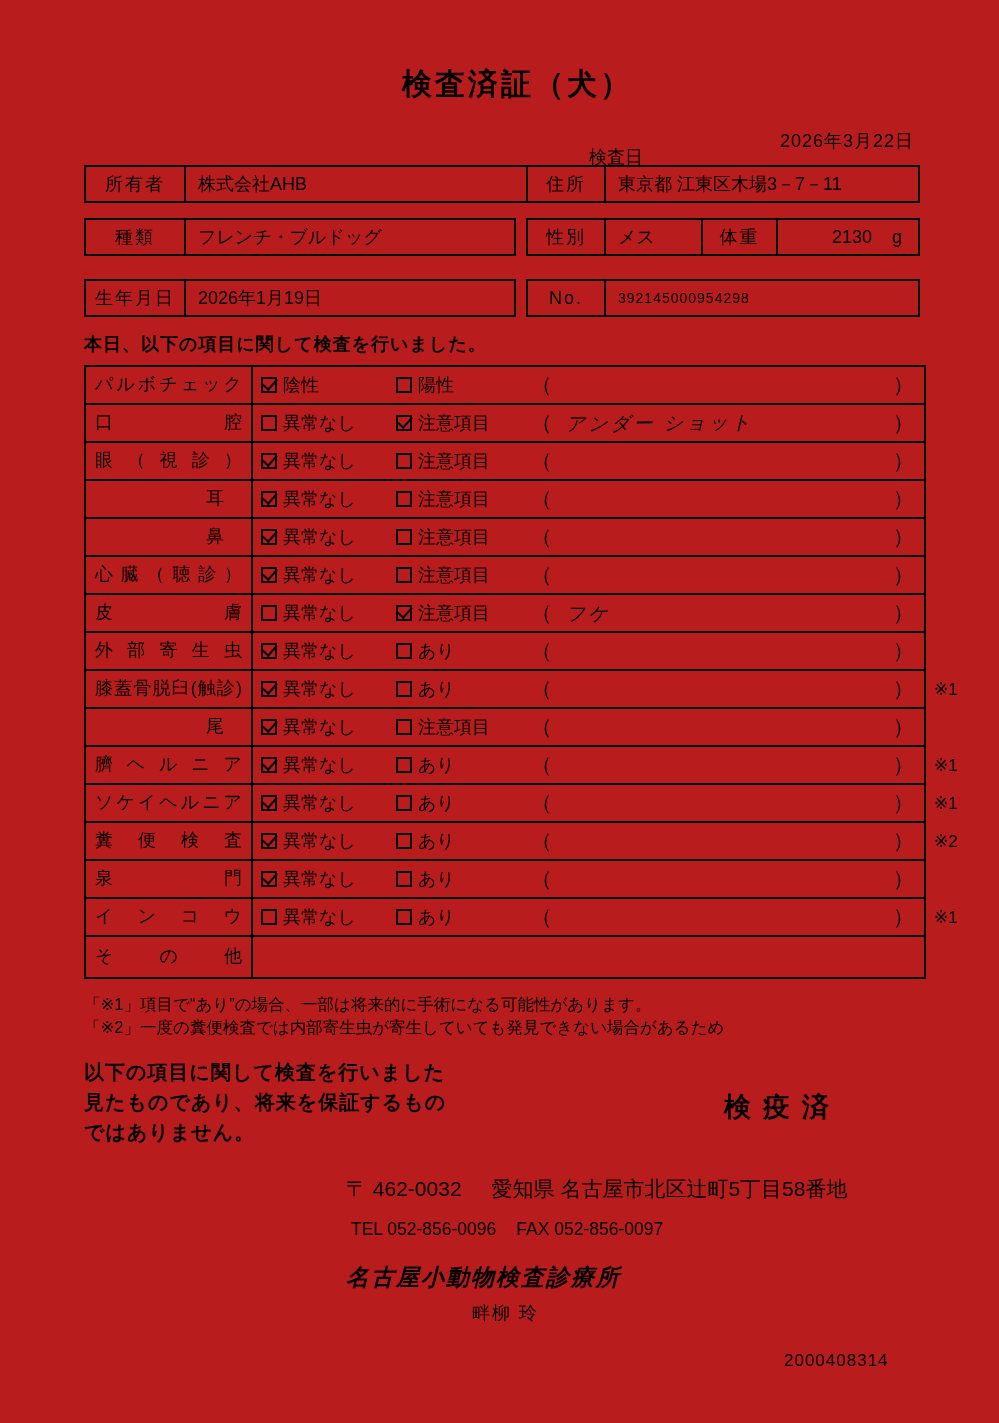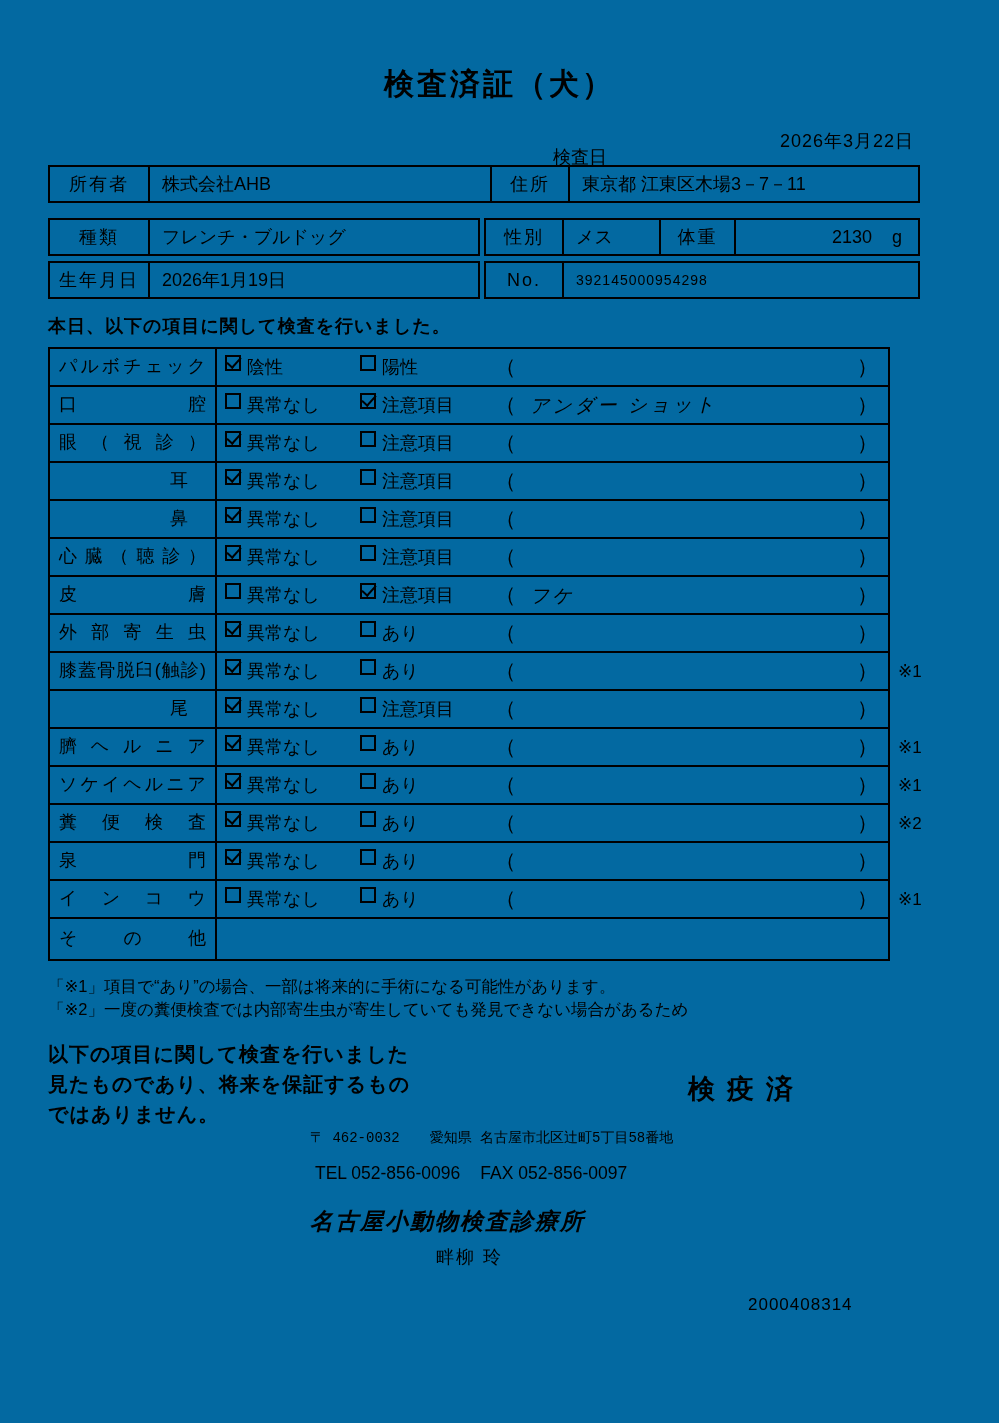--- a/index.html
+++ b/index.html
@@ -1,42 +1,43 @@
 <!DOCTYPE html>
 <html><head>
 <meta charset="utf-8">
 <style>
   html,body { margin:0; padding:0; background:#e8e8e8; }
   .page {
     position:relative;
     width:999px; height:1423px;
     margin:0 auto;
-    background:#0369a1;
+    background:#b91c1c;
     color:#000;
     font-family:"Liberation Sans","DejaVu Sans",sans-serif;
     overflow:hidden;
     box-sizing:border-box;
+    padding-left:36px;
   }
   .title {
     text-align:center;
     font-size:30px;
     font-weight:700;
     letter-spacing:3px;
     padding-top:64px;
   }
   .date-row { position:relative; height:26px; margin:24px 79px 8px 48px; font-size:18px; }
   .date-row .dlabel { position:absolute; left:505px; top:16px; }
   .date-row .dvalue { position:absolute; right:6px; top:0; letter-spacing:1px; }
 
   .tbl { display:flex; border:2px solid #000; margin-left:48px; margin-right:79px; height:38px; font-size:18px; box-sizing:border-box; }
   .cell { display:flex; align-items:center; box-sizing:border-box; }
   .cell.lab { justify-content:center; letter-spacing:2px; }
   .br { border-right:2px solid #000; }
 
-  .dualrow { display:flex; margin-left:48px; margin-right:79px; gap:4px; }
+  .dualrow { display:flex; margin-left:48px; margin-right:79px; gap:10px; }
   .boxl { width:432px; border:2px solid #000; display:flex; height:38px; font-size:18px; box-sizing:border-box; }
   .boxr { flex:1; border:2px solid #000; display:flex; height:38px; font-size:18px; box-sizing:border-box; }
 
   .intro { margin:15px 48px 9px; font-size:18px; font-weight:700; letter-spacing:1px; }
 
   .exam-table { margin-left:48px; width:842px; border:2px solid #000; box-sizing:border-box; }
   .exam-row { display:flex; height:36px; position:relative; }
   .exam-row + .exam-row { border-top:2px solid #000; }
   .exam-row:last-child { height:40px; }
   .exam-item {
@@ -46,21 +47,21 @@
     padding:0 9px;
     font-size:18px;
     line-height:34px;
     white-space:pre;
     text-align:justify;
     text-align-last:justify;
     overflow:hidden;
   }
   .exam-row:last-child .exam-item { line-height:38px; }
   .exam-content { flex:1; display:flex; align-items:center; padding-left:8px; font-size:18px; }
-  .opt { width:135px; flex:none; display:flex; align-items:flex-start; }
+  .opt { width:135px; flex:none; display:flex; align-items:center; }
   .cb { width:12px; height:12px; border:2px solid #000; margin-right:6px; flex:none; position:relative; box-sizing:content-box; }
   .cb.checked::after {
     content:"";
     position:absolute;
     left:0px; top:0px;
     width:12px; height:6px;
     border-left:2.5px solid #000;
     border-bottom:2.5px solid #000;
     transform:rotate(-48deg);
   }
@@ -80,21 +81,21 @@
     font-size:17px;
   }
 
   .footnotes { margin:14px 48px 0; font-size:16.5px; line-height:1.4; }
   .footnotes .indent { padding-left:66px; }
 
   .closing-row { display:flex; align-items:center; margin:18px 48px 0; }
   .closing-text { width:440px; font-size:20px; font-weight:700; line-height:1.5; letter-spacing:1px; }
   .quarantine { font-size:27px; font-weight:700; letter-spacing:12px; margin-left:200px; margin-top:10px; }
 
-  .addr-line { margin-left:310px; margin-top:0; font-size:14px;font-family:Liberation Mono, monospace; }
+  .addr-line { margin-left:310px; margin-top:28px; font-size:21px; }
   .addr-line .gap { display:inline-block; width:30px; }
   .tel-line { margin-left:315px; margin-top:16px; font-size:17.5px; }
   .tel-line .gap { display:inline-block; width:20px; }
   .clinic { margin-left:310px; margin-top:22px; font-size:23px; font-weight:700; letter-spacing:2px;font-style:italic; }
   .vet { margin-left:436px; margin-top:8px; font-size:18px; letter-spacing:2px; }
   .serial { margin-left:748px; margin-top:26px; font-size:17px; letter-spacing:1px; }
 
   
   .w100 { width:100px; flex:none; }
   .w342 { width:342px; flex:none; padding-left:12px; }
@@ -133,21 +134,21 @@
       <div class="cell lab br w78">性別</div>
       <div class="cell br w97">メス</div>
       <div class="cell lab br w75">体重</div>
       <div class="weight-cell">
         <span>2130</span>
         <span class="unit">g</span>
       </div>
     </div>
   </div>
 
-  <div class="dualrow" style="margin-top:5px;">
+  <div class="dualrow" style="margin-top:23px;">
     <div class="boxl">
       <div class="cell lab br w100">生年月日</div>
       <div class="cell flexfill">2026年1月19日</div>
     </div>
     <div class="boxr">
       <div class="cell lab br w78">No.</div>
       <div class="cell flexfill" style="font-size:14px;letter-spacing:1px;">392145000954298</div>
     </div>
   </div>
 

